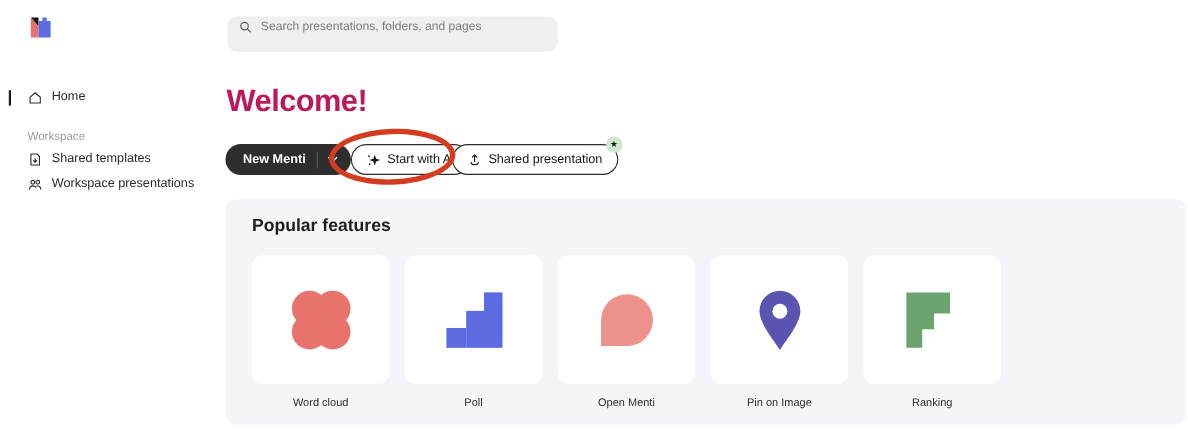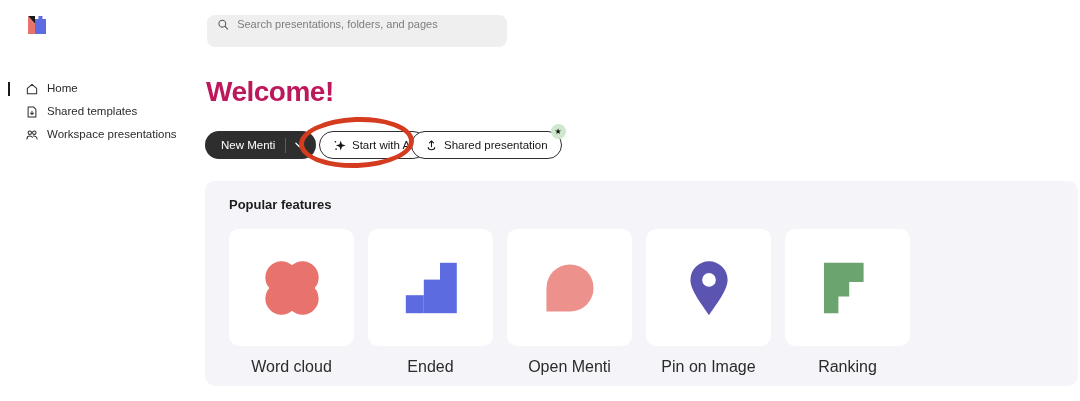--- a/index.html
+++ b/index.html
@@ -40,21 +40,21 @@
   .welcome {
     position:absolute; left:206px; top:76px; margin:0;
     font-size:28px; font-weight:600; color:#be185d; letter-spacing:-0.5px;
   }
 
   
   .btn { position:absolute; top:131px; height:28px; border-radius:14px;
          display:inline-flex; align-items:center; font-size:11.5px; cursor:pointer;
          font-family:inherit; }
   .btn-dark { left:205px; background:#2e2e2e; color:#fff; padding:0; border:none; }
-  .btn-dark .lbl { padding:0 10px 0 16px; font-weight:400; }
+  .btn-dark .lbl { padding:0 10px 0 16px; font-weight:700; }
   .btn-dark .divider { width:1px; height:15px; background:#5c5c5c; }
   .btn-dark .chev { padding:0 12px 0 9px; display:flex; align-items:center; height:100%; cursor:pointer; }
   .btn-light { background:#fff; border:1px solid #2e2e2e; color:#161616; gap:6px; padding:0 13px; font-weight:500; }
   .btn-ai { left:319px; }
   .btn-import { left:411px; }
 
   .badge {
     position:absolute; top:-8px; right:-5px; width:15px; height:15px; border-radius:50%;
     background:#cfe8cd; display:flex; align-items:center; justify-content:center;
     font-size:8px; line-height:1; color:#111;
@@ -64,47 +64,48 @@
     position:absolute; left:299px; top:117px; width:115px; height:51px;
     border:5px solid #d43b1f; border-radius:50%; transform:rotate(-2deg);
     pointer-events:none; background:transparent;
   }
 
   
   .panel {
     position:absolute; left:205px; top:181px; width:873px; height:205px;
     background:#f5f5f9; border-radius:10px; padding:16px 24px;
   }
-  .panel-title { font-size:13px; font-weight:bold; color:#1d1d1d; }
+  .panel-title { font-size:16px; font-weight:bold; color:#1d1d1d; }
   .cards { display:flex; gap:14px; margin-top:17px; }
   .feature { width:125px; }
   .tile {
     width:125px; height:117px; background:#fff; border-radius:10px;
     display:flex; align-items:center; justify-content:center; cursor:pointer;
   }
-  .feature-label { text-align:center; font-size:16px; color:#2b2b2b; margin-top:12px; white-space:nowrap; }
+  .feature-label { text-align:center; font-size:10px; color:#2b2b2b; margin-top:12px; white-space:nowrap; }
 </style>
 </head>
 <body>
 
 <div class="sidebar">
   <svg class="logo" viewBox="0 0 24 24">
     <path d="M3 3 L10 3 L10 11 Z" fill="#1a1a1a"></path>
     <path d="M3 3 L10 11 L10 21 L3 21 Z" fill="#e8736c"></path>
     <path d="M10 21 V6 H13.5 V3 H17.5 V6 H21 V21 Z" fill="#5c6be0"></path>
   </svg>
 
   <div class="nav">
     <div class="nav-item active">
       <svg width="14" height="14" viewBox="0 0 18 18" fill="none" stroke="#2b2b2b" stroke-width="1.3" stroke-linejoin="round">
         <path d="M3 8.2 L9 3 L15 8.2 V15 H3 Z"></path>
       </svg>
       <span>Home</span>
     </div>
 
+    <div class="section-label">Workspace</div>
 
     <div class="nav-item">
       <svg width="14" height="14" viewBox="0 0 18 18" fill="none" stroke="#2b2b2b" stroke-width="1.3" stroke-linejoin="round" stroke-linecap="round">
         <path d="M4 2.5 H11 L14 5.5 V15.5 H4 Z"></path>
         <path d="M9 8 V12 M7.2 10.4 L9 12.2 L10.8 10.4"></path>
       </svg>
       <span>Shared templates</span>
     </div>
     <div class="nav-item">
       <svg width="14" height="14" viewBox="0 0 18 18" fill="none" stroke="#2b2b2b" stroke-width="1.3" stroke-linecap="round">
@@ -181,21 +182,21 @@
     <div class="feature">
       <div class="tile">
         <svg width="60" height="60" viewBox="0 0 100 100">
           <g fill="#5C6BE0">
             <rect x="8" y="62" width="30" height="30"></rect>
             <rect x="38" y="36" width="27" height="56"></rect>
             <rect x="65" y="8" width="28" height="84"></rect>
           </g>
         </svg>
       </div>
-      <div class="feature-label">Ended</div>
+      <div class="feature-label">Poll</div>
     </div>
 
     <div class="feature">
       <div class="tile">
         <svg width="62" height="62" viewBox="0 0 100 100">
           <path d="M50 12 A38 38 0 0 1 88 50 A38 38 0 0 1 50 88 L12 88 L12 50 A38 38 0 0 1 50 12 Z" fill="#EC918B"></path>
         </svg>
       </div>
       <div class="feature-label">Open Menti</div>
     </div>

